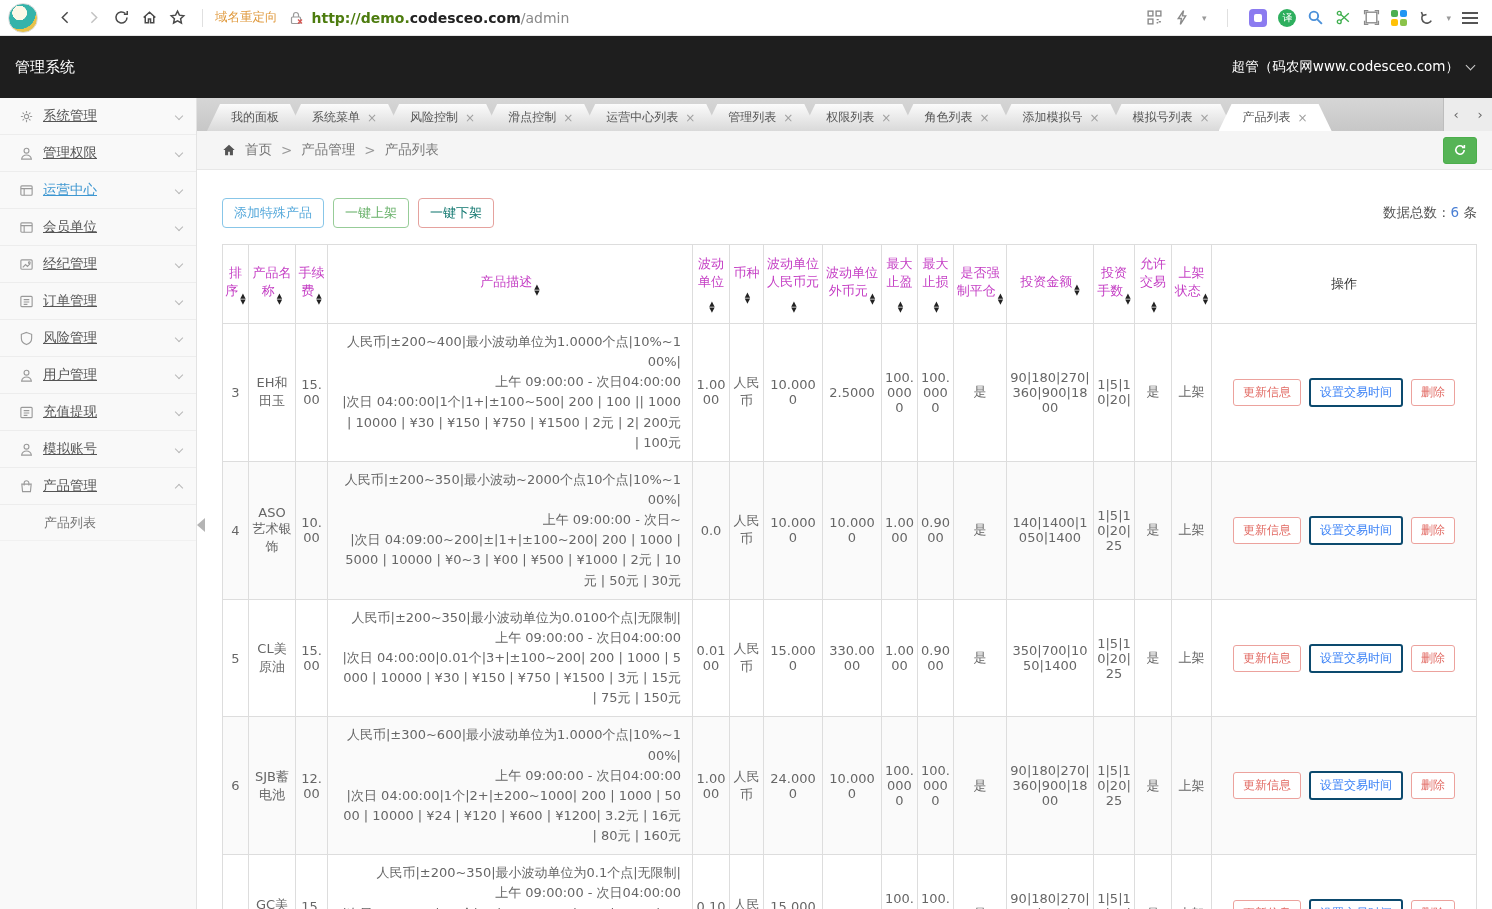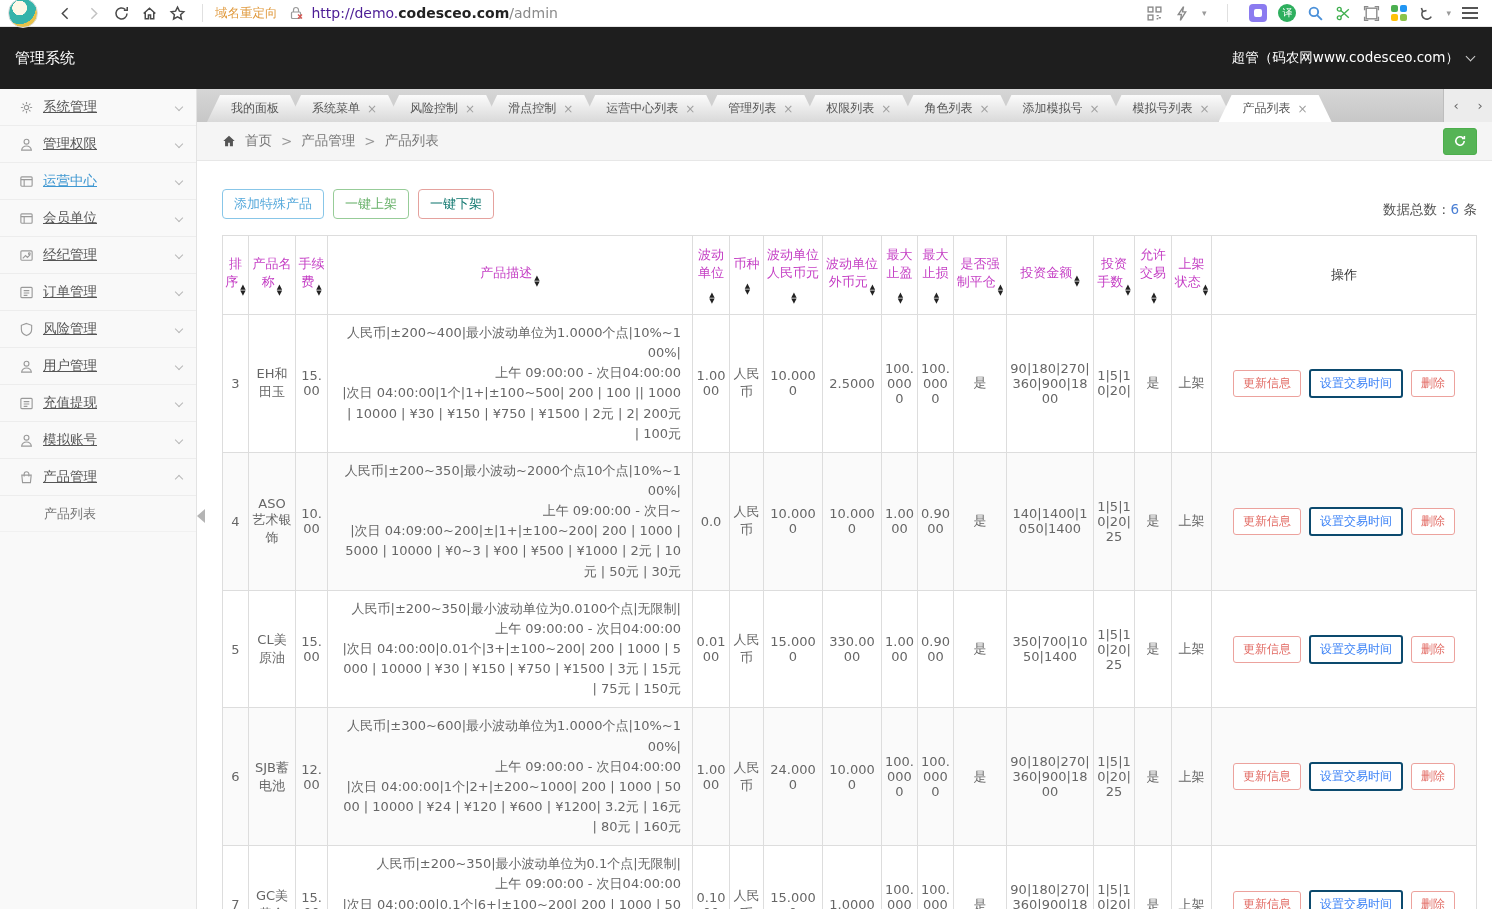--- a/index.html
+++ b/index.html
@@ -2,34 +2,34 @@
 <html><head>
 <meta charset="utf-8">
 <style>
   * { box-sizing: border-box; }
   html,body { margin:0; padding:0; }
   body {
     width:1492px; height:909px; overflow:hidden; background:#fff;
     font-family:"DejaVu Sans","Liberation Sans",sans-serif; font-size:13px; color:#555;
   }
   
-  .browser-bar { height:27px; background:#fff; border-bottom:1px solid #e6e6e6;
+  .browser-bar { height:36px; background:#fff; border-bottom:1px solid #e6e6e6;
     display:flex; align-items:center; padding:0 10px 0 8px; gap:2px; }
   .favicon { width:30px; height:30px; border-radius:50%; flex:0 0 auto; margin-right:12px;
     background:radial-gradient(circle at 38% 32%, #fdf8e7 0 28%, #35b3aa 29% 62%, #e8c24a 63% 100%);
     border:1px solid #ddd; }
   .nav-ico { width:26px; height:26px; display:flex; align-items:center; justify-content:center; }
   .nav-ico svg { width:17px; height:17px; fill:none; stroke:#4a4a4a; stroke-width:1.4; }
   .nav-ico.dim svg { stroke:#c2c2c2; }
   .bar-divider { width:1px; height:18px; background:#e0e0e0; margin:0 10px; }
   .redirect { color:#e09a3e; font-size:12.5px; white-space:nowrap; margin-right:8px; }
   .lock-wrap { position:relative; width:16px; height:16px; margin-right:6px; }
   .lock-wrap svg { width:16px; height:16px; }
   .url { font-size:14px; white-space:nowrap; }
-  .url .seg-a { color:#4c1d95; }
+  .url .seg-a { color:#4d7c0f;font-weight:bold; }
   .url .seg-b { color:#222; font-weight:bold; }
   .url .seg-c { color:#8a8a8a; }
   .browser-right { margin-left:auto; display:flex; align-items:center; gap:11px; padding-right:4px; }
   .bicon { display:flex; align-items:center; justify-content:center; }
   .bicon svg { width:17px; height:17px; fill:none; stroke:#8a8a8a; stroke-width:1.3; }
   .caret { font-size:9px; color:#9a9a9a; }
   .ext-purple { width:18px; height:18px; border-radius:4px; background:#8b7bf0; position:relative; }
   .ext-purple::after { content:""; position:absolute; left:5px; top:5px; width:8px; height:8px; background:#fff; border-radius:2px; }
   .ext-translate { width:18px; height:18px; border-radius:50%; background:#2eaf5e; color:#fff;
     font-size:10px; display:flex; align-items:center; justify-content:center; }
@@ -77,21 +77,21 @@
     color:#666; font-size:13px; cursor:pointer; }
   .crumb-bar { height:39px; background:#f5f5f5; border-bottom:1px solid #e7e7e7; display:flex;
     align-items:center; gap:9px; padding:0 15px 0 25px; font-size:13.5px; color:#777; }
   .crumb-bar .home-ico svg { width:14px; height:14px; fill:#555; stroke:none; vertical-align:-2px; }
   .crumb-sep { color:#999; }
   .refresh-btn { margin-left:auto; width:34px; height:27px; background:#56b456; border:1px solid #4cae4c;
     border-radius:3px; display:flex; align-items:center; justify-content:center; cursor:pointer; }
   .refresh-btn svg { width:14px; height:14px; fill:none; stroke:#fff; stroke-width:1.8; }
   
   .content { flex:1; background:#fff; padding:20px 15px 0 25px; overflow:hidden; }
-  .toolbar { display:flex; align-items:flex-end; gap:9px; margin:8px 0 16px; }
+  .toolbar { display:flex; align-items:center; gap:9px; margin:8px 0 16px; }
   .btn { background:#fff; font-size:13px; padding:5px 11px; border-radius:4px; cursor:pointer; white-space:nowrap; }
   .btn-blue  { color:#56a9db; border:1px solid #88c6e8; }
   .btn-green { color:#68b169; border:1px solid #97cc98; }
   .btn-red   { color:#0f766e; border:1px solid #e5a29e; }
   .total { margin-left:auto; font-size:13.5px; color:#555; }
   .total .count { color:#4a7fd4; }
   
   table { border-collapse:collapse; width:100%; table-layout:fixed; }
   th, td { border:1px solid #ddd; text-align:center; word-break:break-all; vertical-align:middle;
     font-size:13px; color:#666; padding:6px 3px; }

